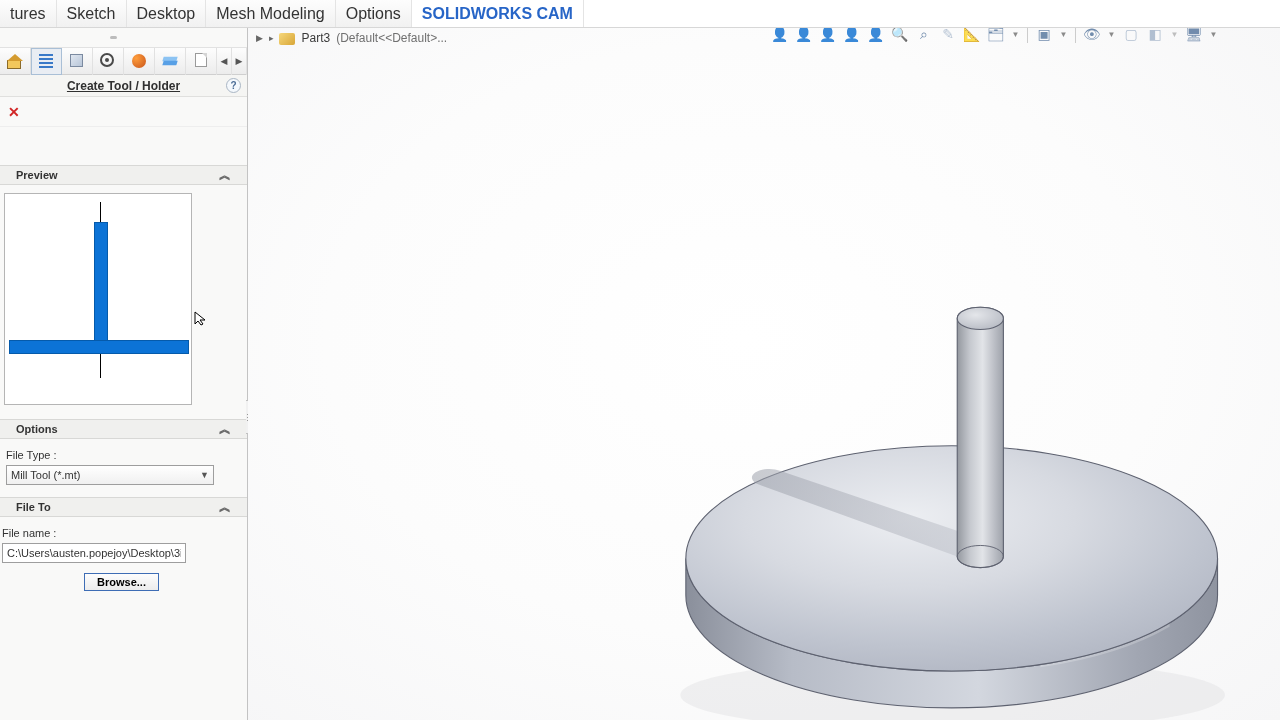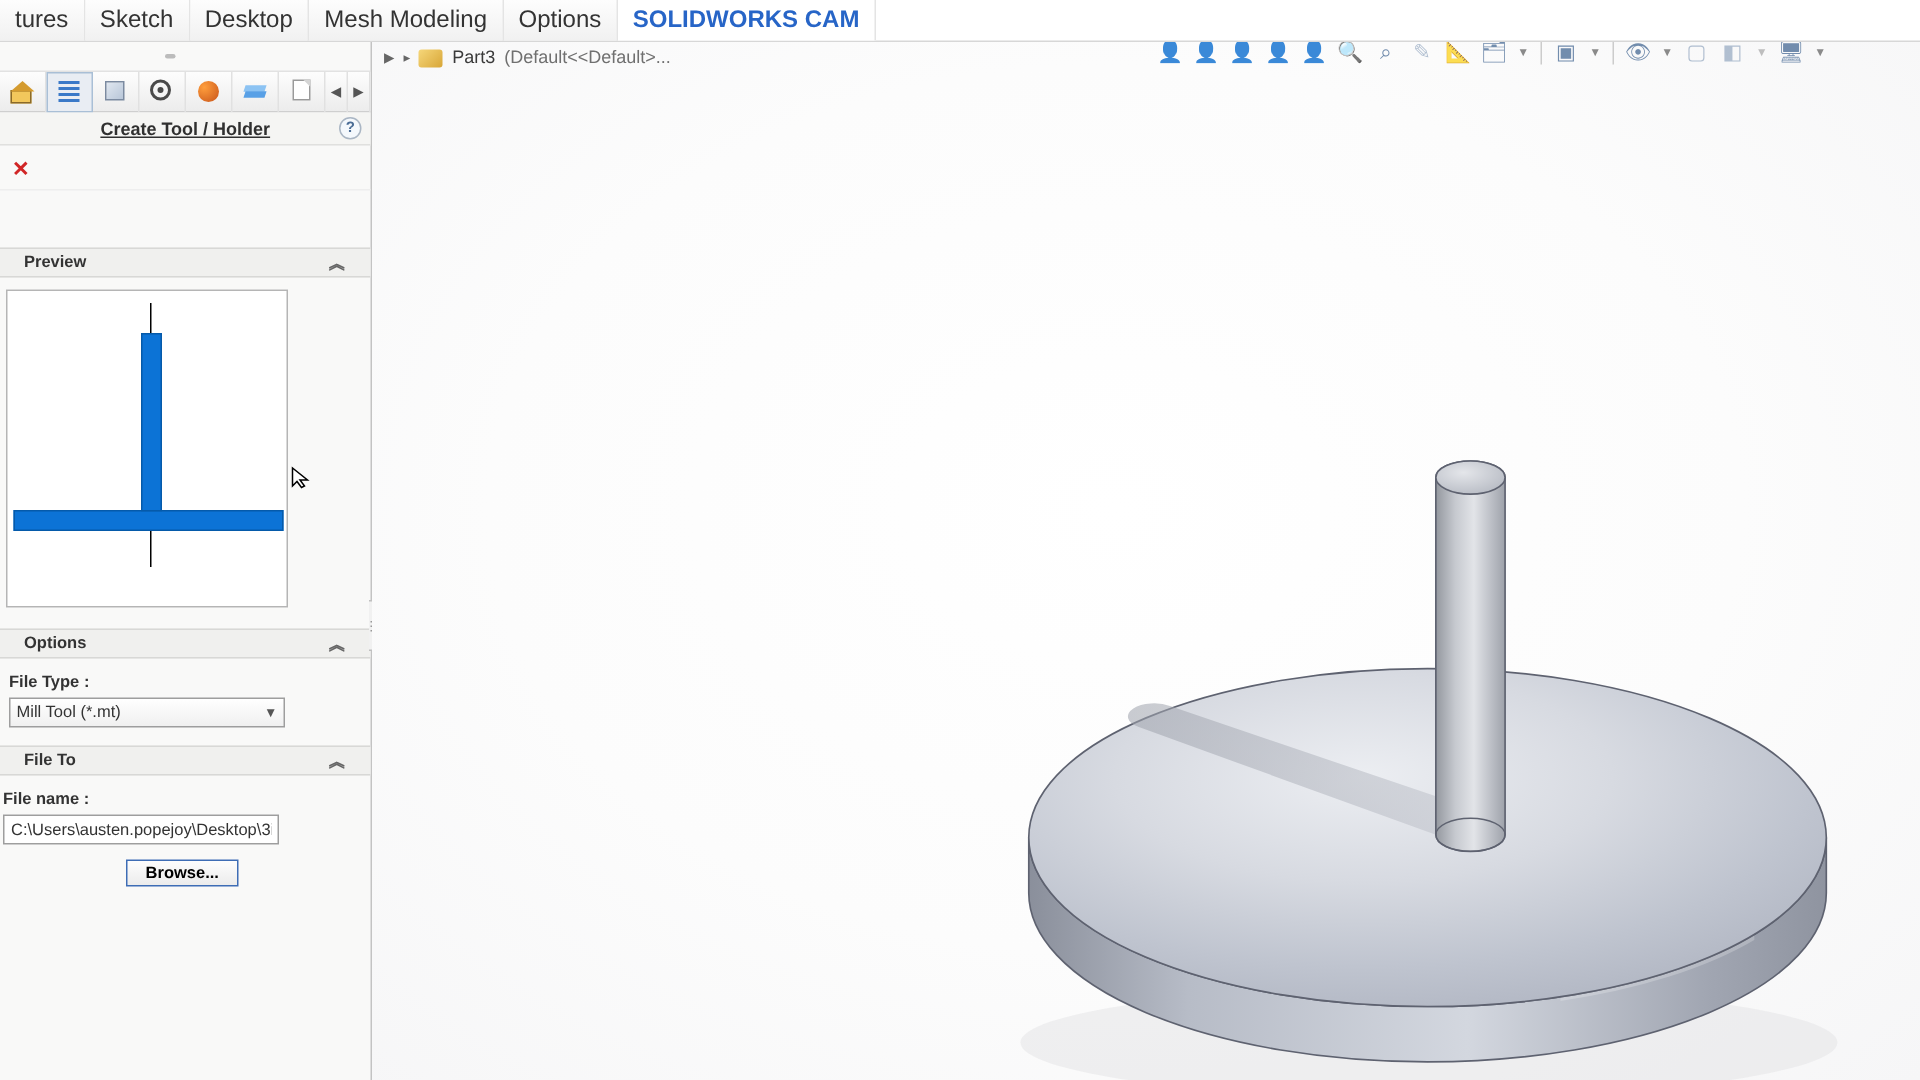--- a/index.html
+++ b/index.html
@@ -131,23 +131,23 @@
       border:1px solid #b5b5b5; background:#fff; position:relative;
     }
     .pv-base { position:absolute; left:4px; top:146px; width:180px; height:14px; background:#0c73d6; border:1px solid #055aaa; }
     .pv-stem { position:absolute; left:89px; top:28px; width:14px; height:119px; background:#0c73d6; border:1px solid #055aaa; }
     .pv-tick-top { position:absolute; left:95px; top:8px; width:1px; height:20px; background:#000; }
     .pv-tick-bot { position:absolute; left:95px; top:160px; width:1px; height:24px; background:#000; }
     .cursor-arrow { position:absolute; left:188px; top:116px; width:16px; height:16px; pointer-events:none; }
 
     
     .options-body { padding:6px 6px 12px 6px; }
-    .olabel { font-size:11px; margin:4px 0 4px 0; color:#333;font-weight:bold; }
+    .olabel { font-size:11px; margin:4px 0 4px 0; color:#333; }
     .combo {
-      width:184px; height:20px; border:1px solid #9e9e9e;
+      width:208px; height:20px; border:1px solid #9e9e9e;
       background:linear-gradient(#fff,#f0f0f0);
       display:flex; align-items:center; justify-content:space-between;
       padding:0 4px; font-size:11px; color:#333; cursor:pointer;gap:16px;
     }
     .combo .dd { font-size:9px; color:#555; }
 
     
     .saveto-body { padding:6px 6px 12px 2px; }
     .textin {
       width:184px; height:20px; border:1px solid #9e9e9e; background:#fff;

